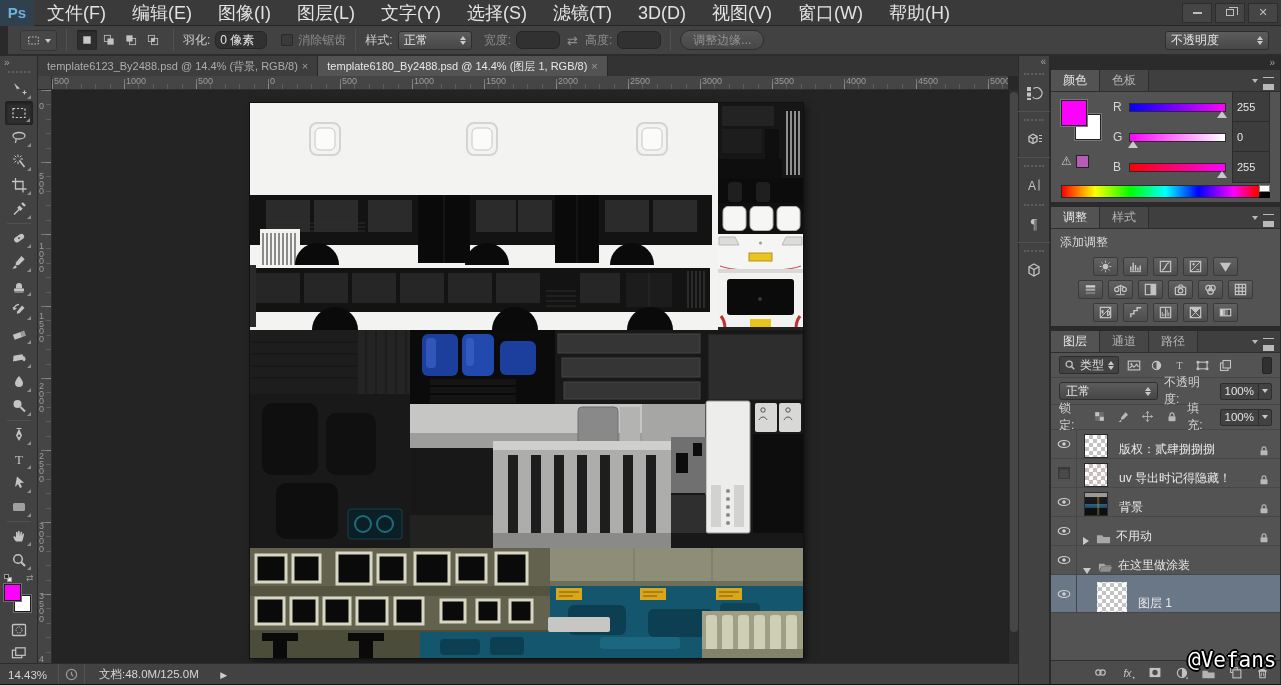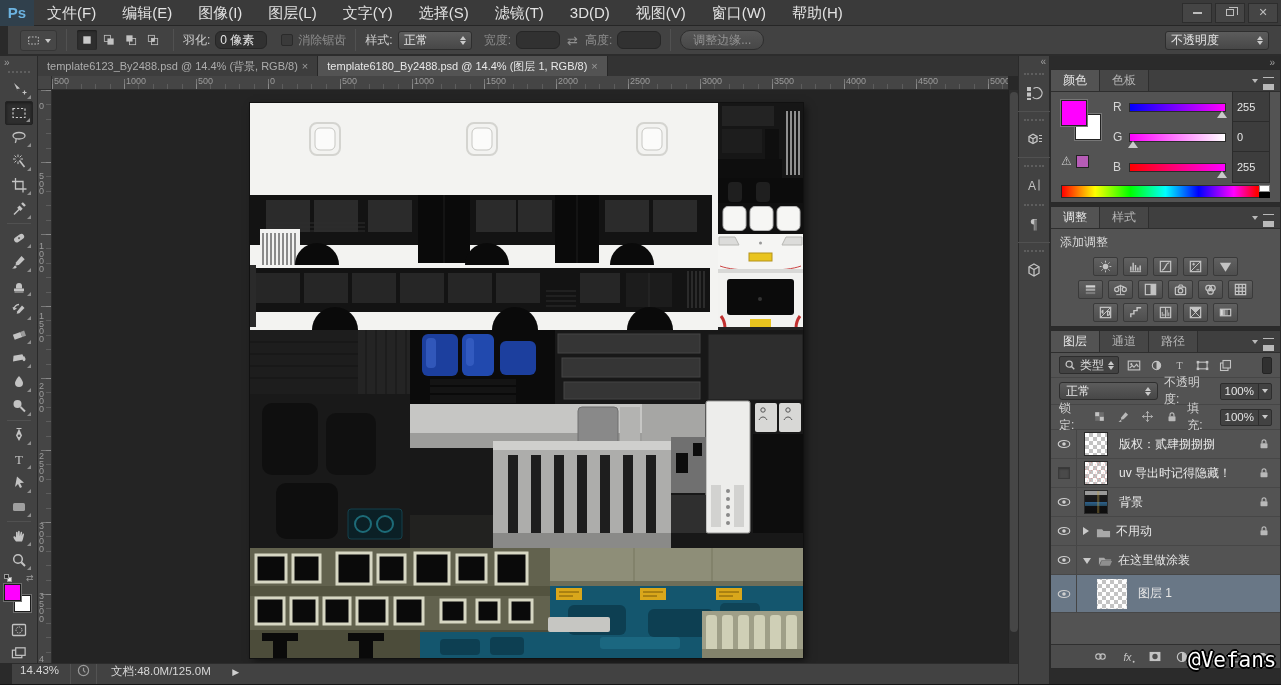--- a/index.html
+++ b/index.html
@@ -3,21 +3,21 @@
 <meta charset="utf-8">
 <style>
 *{box-sizing:border-box;margin:0;padding:0}
 html,body{width:1281px;height:685px;overflow:hidden}
 body{background:#1d1d1d;font-family:"Liberation Sans","DejaVu Sans",sans-serif;font-size:12px;color:#d6d6d6;user-select:none;cursor:default}
 #app{position:relative;width:1281px;height:685px;background:#2a2a2a}
 svg{display:block}
 
 #menubar{position:absolute;left:0;top:0;width:1281px;height:26px;background:#3a3a3a;border-bottom:1px solid #262626;display:flex;align-items:center}
 #pslogo{width:34px;height:26px;display:flex;align-items:center;justify-content:center;color:#6cb3e0;font-weight:bold;font-size:15px;background:#30404c}
-.menu-item{padding:0 13px;height:26px;line-height:26px;color:#e2e2e2;font-size:15px}
+.menu-item{padding:0 13px;height:26px;line-height:26px;color:#e2e2e2;font-size:18px}
 #wincontrols{margin-left:auto;display:flex;align-items:center;height:26px}
 .winbtn{width:30px;height:20px;display:flex;align-items:center;justify-content:center;color:#bdbdbd;border:1px solid #2d2d2d;background:#454545;margin-right:3px;font-size:11px}
 .winbtn .sq{width:8px;height:7px;border:1px solid #bdbdbd;position:relative}
 .winbtn .sq:before{content:"";position:absolute;left:2px;top:-3px;width:8px;height:7px;border:1px solid #bdbdbd;border-bottom:none;border-left:none}
 .winbtn .mini{width:9px;height:2px;background:#bdbdbd}
 
 #optionsbar{position:absolute;left:8px;top:26px;width:1281px;height:30px;background:#424242;border-bottom:2px solid #2c2c2c;display:flex;align-items:center;padding:0 12px;font-size:12px;color:#cfcfcf}
 .vsep{width:1px;height:22px;background:#333;border-right:1px solid #515151;margin:0 9px}
 .opt-toolbtn{display:flex;align-items:center;gap:4px;padding:2px 5px;border:1px solid #363636;background:#474747;border-radius:3px}
 .mode-btn{width:20px;height:20px;display:flex;align-items:center;justify-content:center;border-radius:2px;margin:0 1px}
@@ -61,21 +61,21 @@
 #hruler span{position:absolute;top:0;font-size:9px;color:#9c9c9c}
 #vruler{position:absolute;left:0;top:34px;width:14px;height:573px;background:#454545;border-right:1px solid #2e2e2e;overflow:hidden;
  background-image:repeating-linear-gradient(to bottom,rgba(255,255,255,.13) 0,rgba(255,255,255,.13) 1px,transparent 1px,transparent 14.4px),repeating-linear-gradient(to bottom,rgba(255,255,255,.28) 0,rgba(255,255,255,.28) 1px,transparent 1px,transparent 72px);
  background-size:5px 100%,10px 100%;background-repeat:repeat-y;background-position:right top,right top}
 #vruler span{position:absolute;left:1px;font-size:9px;line-height:7.5px;color:#9c9c9c;white-space:pre}
 #canvas{position:absolute;left:14px;top:34px;width:956px;height:573px;background:#242424;overflow:hidden}
 #docimg{position:absolute;left:198px;top:13px;width:553px;height:555px;box-shadow:0 0 0 1px #111,3px 3px 8px rgba(0,0,0,.55)}
 #vscroll{position:absolute;right:0;top:34px;width:10px;height:573px;background:#2d2d2d;border-left:1px solid #222}
 #vthumb{position:absolute;left:1px;top:2px;width:8px;height:540px;background:#464646;border-radius:4px}
 
-#statusbar{position:absolute;left:12px;top:663px;width:1018px;height:22px;background:#424242;border-top:1px solid #2c2c2c;display:flex;font-size:11.5px;color:#d6d6d6}
+#statusbar{position:absolute;left:0;top:663px;width:1018px;height:22px;background:#424242;border-top:1px solid #2c2c2c;display:flex;align-items:center;font-size:11.5px;color:#d6d6d6}
 #statusbar .zoombox{padding:0 10px 0 8px;min-width:58px}
 #statusbar .sdiv{width:1px;height:22px;background:#2f2f2f;border-right:1px solid #535353}
 #statusbar .docinfo{padding:0 14px}
 #statusbar .arrowbtn{width:22px;height:16px;display:flex;align-items:center;justify-content:center;color:#cfcfcf;font-size:9px}
 
 #iconstrip{position:absolute;left:1018px;top:56px;width:32px;height:629px;background:#424242;border-left:1px solid #2a2a2a;border-right:1px solid #2a2a2a;display:flex;flex-direction:column;align-items:center}
 #iconstrip .dock-arrow{align-self:flex-end;color:#9f9f9f;font-size:10px;height:13px;line-height:11px;padding-right:3px}
 .strip-grip{width:20px;border-top:2px dotted #5e5e5e;margin:4px 0 3px}
 .strip-icon{width:26px;height:26px;display:flex;align-items:center;justify-content:center;margin:2px 0;color:#c3c3c3;font-size:13px}
 .strip-sep{width:32px;height:1px;background:#333;border-bottom:1px solid #515151;margin:3px 0}
@@ -103,37 +103,37 @@
 .ch-val{width:38px;height:32px;background:#3d3d3d;border:1px solid #2c2c2c;color:#e6e6e6;font-size:11px;display:flex;align-items:center;padding-left:4px}
 #spectrum{position:absolute;left:10px;right:10px;bottom:4px;height:13px;border:1px solid #2a2a2a;background:linear-gradient(to right,#ff0000,#ffff00 16%,#00ff00 33%,#00ffff 50%,#0000ff 66%,#ff00ff 83%,#ff0000 94%)}
 #spec-wb{position:absolute;right:-1px;top:-1px;width:11px;height:13px}
 #spec-wb .w{height:7px;background:#fff;border:1px solid #888}
 #spec-wb .k{height:6px;background:#000}
 
 #adj-title{padding:5px 9px 2px;color:#dadada}
 .adj-row{display:flex;justify-content:center;gap:5px;margin:4px 0}
 .adj-btn{width:25px;height:19px;background:linear-gradient(#616161,#4e4e4e);border:1px solid #3a3a3a;border-radius:2px;display:flex;align-items:center;justify-content:center}
 
-#layers-group{flex:1;display:flex;flex-direction:column;margin-bottom:16px}
+#layers-group{flex:1;display:flex;flex-direction:column;margin-bottom:0}
 .lrowbar{display:flex;align-items:center;padding:0 8px;border-bottom:1px solid #464646}
 #filter-row{height:25px;gap:6px}
 #type-select{height:18px;background:#424242;border:1px solid #2d2d2d;border-radius:2px;display:flex;align-items:center;gap:4px;padding:0 4px;color:#e0e0e0}
 .f-ico{width:17px;display:flex;justify-content:center}
 #filter-switch{margin-left:auto;width:10px;height:17px;background:#303030;border:1px solid #242424;border-radius:2px}
 #blend-row{height:27px;gap:6px}
 #blend-select{width:102px;height:18px;background:linear-gradient(#5c5c5c,#474747);border:1px solid #2e2e2e;border-radius:3px;display:flex;align-items:center;padding:0 6px;color:#e4e4e4}
 #blend-select .updn{margin-left:auto}
 .val-combo{height:17px;background:#424242;border:1px solid #2d2d2d;border-radius:2px;display:flex;align-items:center;color:#e4e4e4}
 .val-combo .v{padding:0 4px;font-size:11.5px}
 .val-combo .c{width:13px;height:100%;border-left:1px solid #2d2d2d;display:flex;align-items:center;justify-content:center}
 .val-combo .c i{width:0;height:0;border-left:3.5px solid transparent;border-right:3.5px solid transparent;border-top:4px solid #c9c9c9}
 #lock-row{height:25px;gap:7px}
 .plabel{color:#d2d2d2}
 #layer-list{flex:1;overflow:hidden}
-.lrow{display:flex;align-items:center;height:29px;border-bottom:1px solid #474747;background:#535353;position:relative}
+.lrow{display:flex;align-items:flex-end;height:29px;border-bottom:1px solid #474747;background:#535353;position:relative}
 .lrow.sel{background:#697786;height:38px}
 .eyecell{width:26px;align-self:stretch;border-right:1px solid #454545;display:flex;align-items:center;justify-content:center}
 .eye-off{width:12px;height:12px;background:#4a4a4a;border:1px solid #3a3a3a;box-shadow:inset 0 1px 2px #333}
 .th{width:24px;height:24px;border:1px solid #2a2a2a;margin:0 7px;flex:none}
 .lrow.sel .th{width:30px;height:30px;border:1px dashed #f0f0f0;margin-left:20px}
 .chk{background-color:#fff;background-image:linear-gradient(45deg,#c3c3c3 25%,transparent 25%,transparent 75%,#c3c3c3 75%,#c3c3c3),linear-gradient(45deg,#c3c3c3 25%,transparent 25%,transparent 75%,#c3c3c3 75%,#c3c3c3);background-size:8px 8px;background-position:0 0,4px 4px}
 .chkred{background-image:linear-gradient(115deg,transparent 30%,rgba(255,80,80,.45) 33%,transparent 36%,transparent 55%,rgba(255,80,80,.4) 58%,transparent 61%),linear-gradient(45deg,#c3c3c3 25%,transparent 25%,transparent 75%,#c3c3c3 75%,#c3c3c3),linear-gradient(45deg,#c3c3c3 25%,transparent 25%,transparent 75%,#c3c3c3 75%,#c3c3c3)}
 .thimg{background-color:#151515;background-image:linear-gradient(90deg,transparent 55%,rgba(190,160,70,.55) 58%,transparent 68%),linear-gradient(180deg,#9a9a9a 0%,#9a9a9a 18%,#1c1c1c 19%,#17171a 50%,#2d5f8a 51%,#23485f 68%,#101012 69%,#0d0d0d 100%)}
 .gtri{width:0;height:0;margin-left:6px;flex:none}
 .gtri.r{border-top:4px solid transparent;border-bottom:4px solid transparent;border-left:6px solid #c9c9c9}

